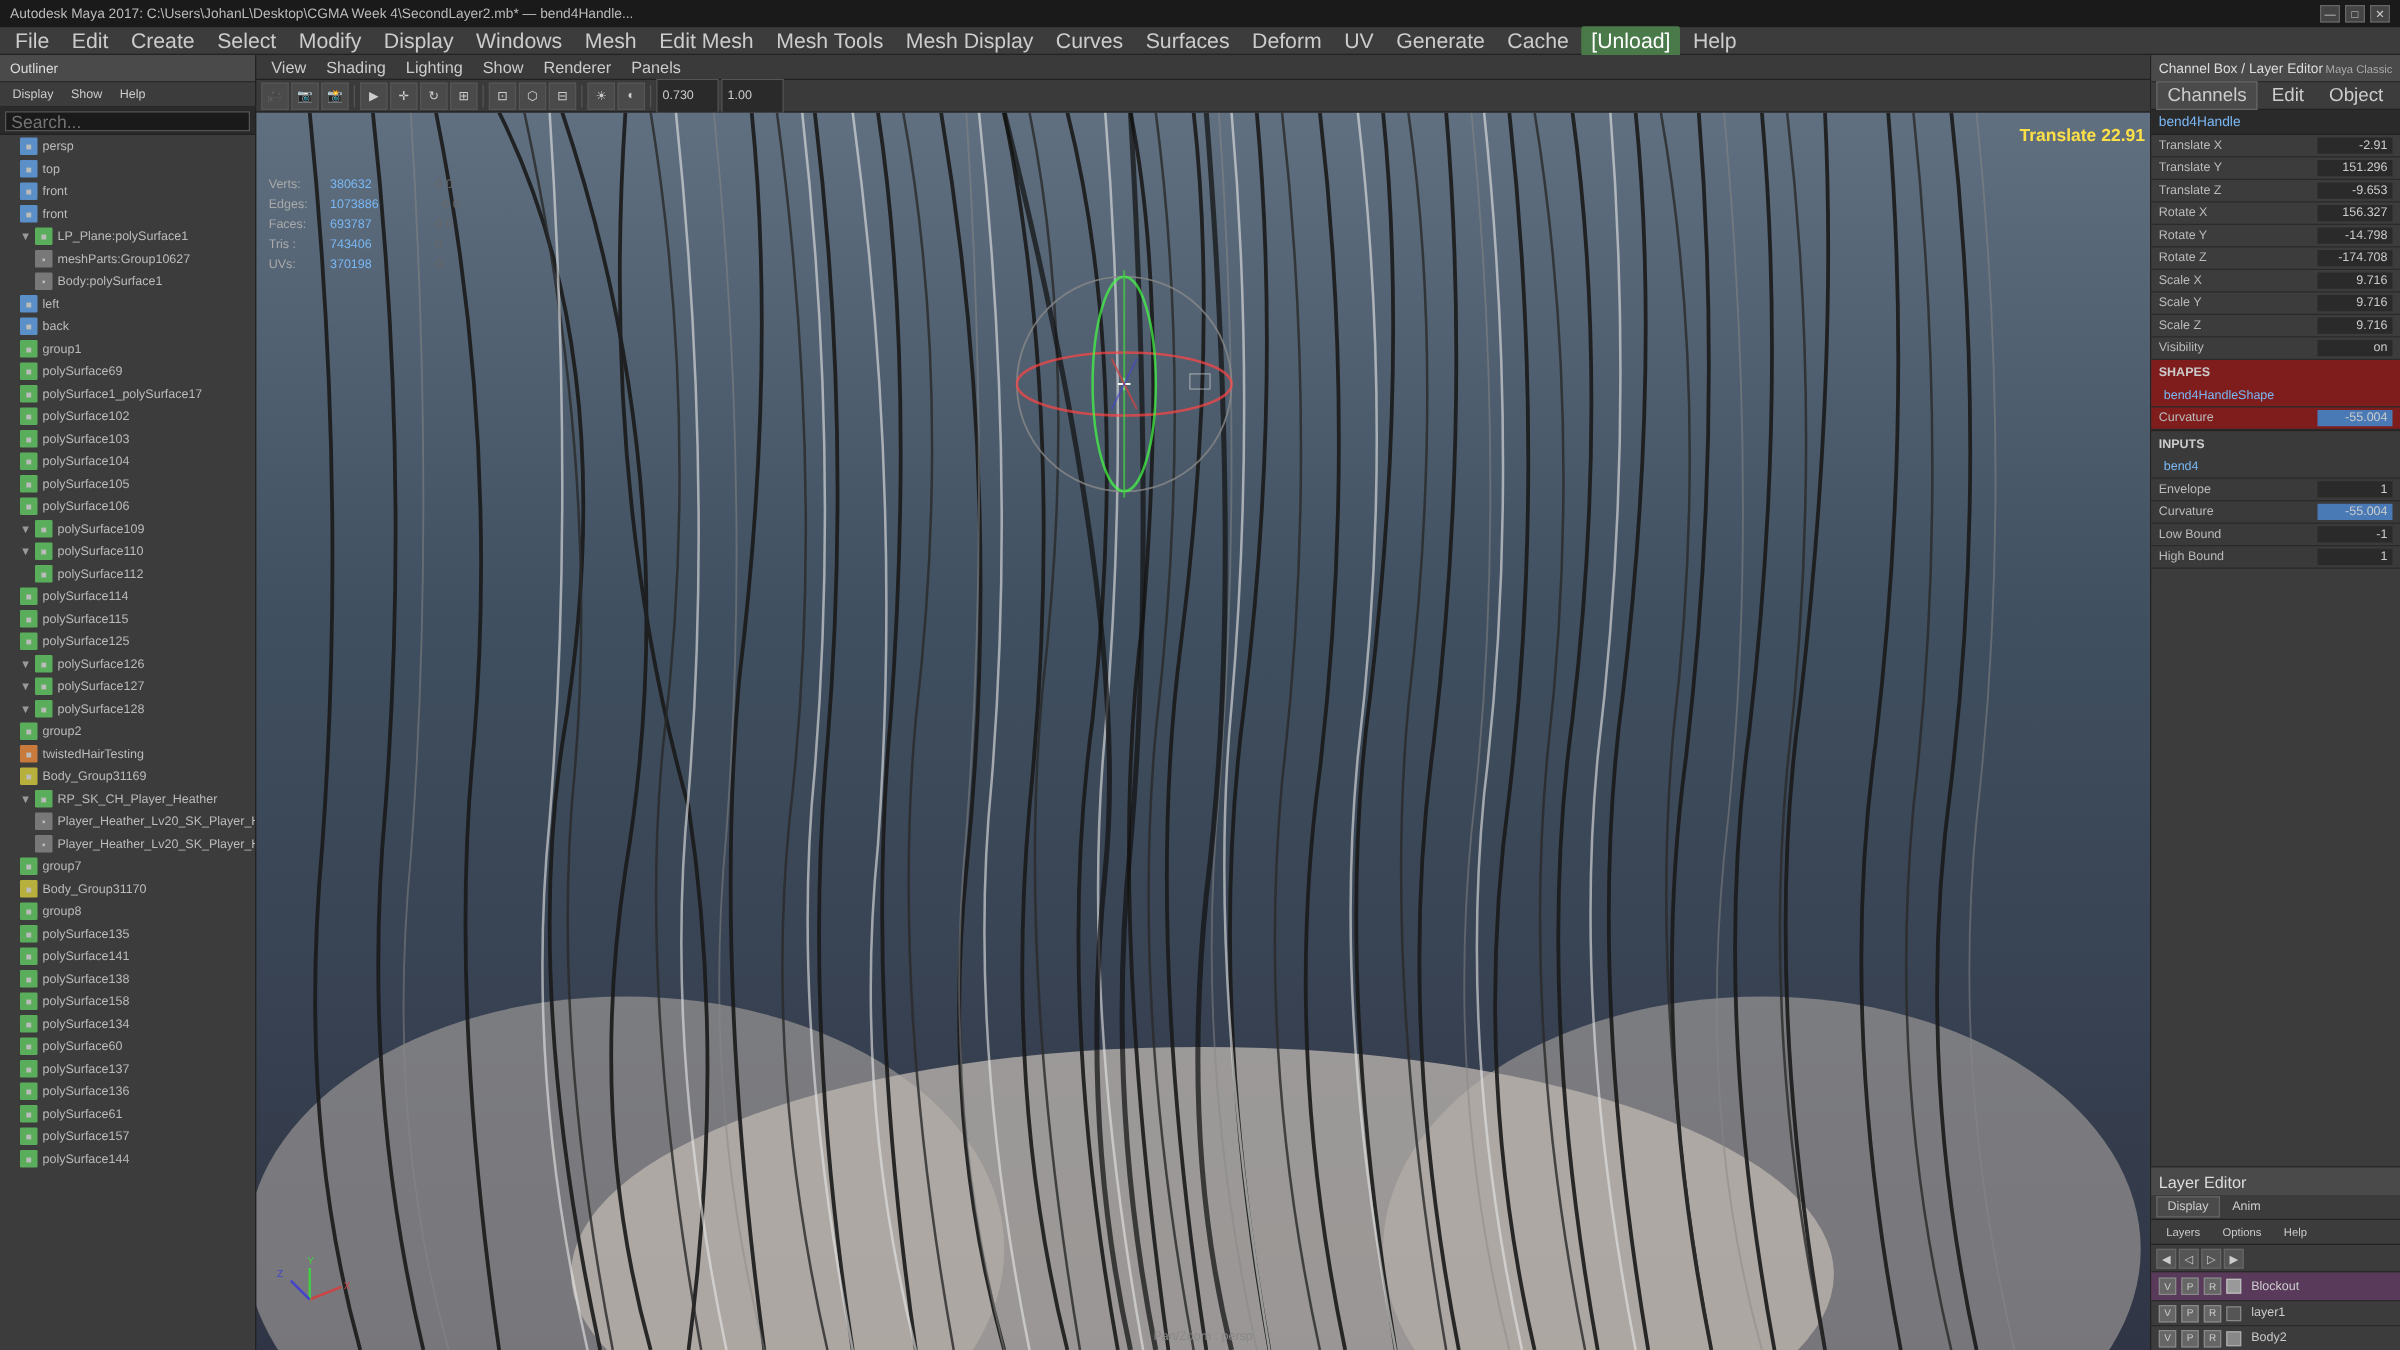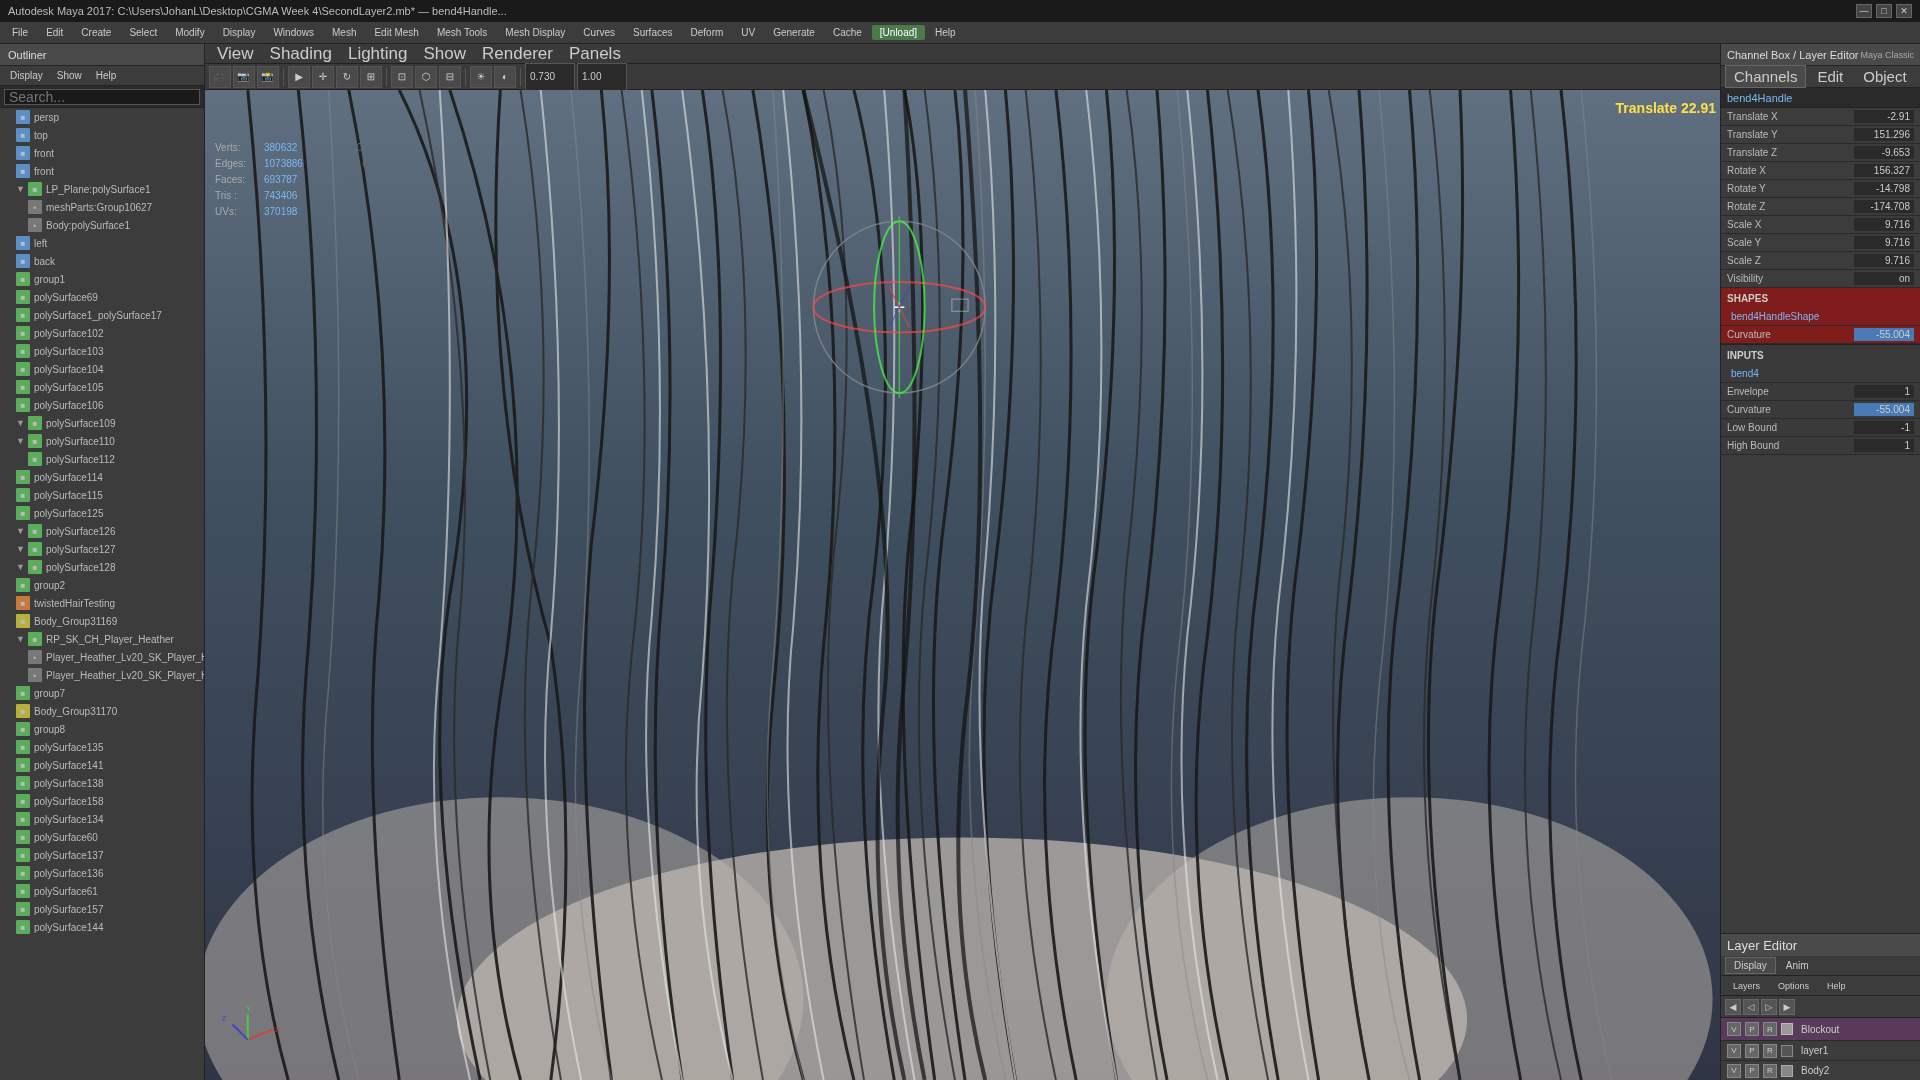--- a/index.html
+++ b/index.html
@@ -11,21 +11,21 @@
       justify-content: space-between; padding: 0 8px; color: #bbb; font-size: 11px;
     }
     #titlebar-controls { display: flex; gap: 4px; }
     .title-btn { width: 16px; height: 14px; background: #444; border: 1px solid #666; display: flex; align-items: center; justify-content: center; cursor: pointer; font-size: 9px; color: #ccc; }
 
     
     #menubar {
       width: 100%; height: 22px; background: #3c3c3c; display: flex; align-items: center;
       padding: 0 4px; gap: 2px; border-bottom: 1px solid #222;
     }
-    .menu-item { padding: 2px 8px; color: #ccc; cursor: pointer; font-size: 10px; white-space: nowrap; }
+    .menu-item { padding: 2px 8px; color: #ccc; cursor: pointer; font-size: 17px; white-space: nowrap; }
 
     
     #main { display: flex; width: 100%; height: calc(1080px - 44px); }
 
     
     #left-panel { width: 205px; background: #3c3c3c; display: flex; flex-direction: column; border-right: 1px solid #222; flex-shrink: 0; }
     #outliner-header { height: 22px; background: #4a4a4a; display: flex; align-items: center; padding: 0 8px; font-size: 11px; color: #ddd; border-bottom: 1px solid #222; }
     #outliner-menubar { height: 20px; background: #3c3c3c; display: flex; align-items: center; padding: 0 4px; gap: 2px; border-bottom: 1px solid #222; }
     .out-menu { padding: 2px 6px; color: #ccc; font-size: 10px; cursor: pointer; }
     #search-bar { height: 22px; background: #2a2a2a; display: flex; align-items: center; padding: 2px 4px; border-bottom: 1px solid #222; }
@@ -41,21 +41,21 @@
     .indent1 { padding-left: 16px; }
     .indent2 { padding-left: 28px; }
     .expand-arrow { width: 10px; height: 10px; margin-right: 2px; color: #999; font-size: 9px; }
 
     
     #viewport-area { flex: 1; display: flex; flex-direction: column; background: #1a1a1a; position: relative; }
 
     
     #vp-toolbar { height: 26px; background: #3a3a3a; display: flex; align-items: center; padding: 0 4px; gap: 2px; border-bottom: 1px solid #222; }
     #vp-menubar { height: 20px; background: #3a3a3a; display: flex; align-items: center; padding: 0 4px; gap: 0; border-bottom: 1px solid #222; }
-    .vp-menu { padding: 2px 8px; color: #ccc; font-size: 17px; cursor: pointer; text-align: right; }
+    .vp-menu { padding: 2px 8px; color: #ccc; font-size: 13px; cursor: pointer; text-align: right; }
     #vp-stats { position: absolute; top: 50px; left: 10px; font-size: 10px; color: #aaa; line-height: 1.6; z-index: 10; }
     .stat-row { display: flex; gap: 4px; }
     .stat-label { color: #aaa; width: 45px; }
     .stat-value { color: #7ab8f5; }
     .stat-zeros { color: #666; margin-left: 47px; }
 
     
     #viewport-canvas { flex: 1; background: #2a2a2a; position: relative; overflow: hidden; }
     #vp-bg { width: 100%; height: 100%; background: linear-gradient(180deg, #607080 0%, #405060 40%, #303545 100%); position: absolute; }
 
@@ -522,20 +522,23 @@
         </div>
         <div class="stat-row">
           <span class="stat-label">UVs:</span>
           <span class="stat-value">370198</span>
           <span class="stat-zeros">0</span>
         </div>
       </div>
 
       <div id="translate-label">Translate 22.91</div>
 
+      <div id="vp-bottom">
+        <span>Pan/Zoom  :  persp</span>
+      </div>
     </div>
   </div>
 
   <div id="right-panel">
 
     <div id="channel-header">
       <span>Channel Box / Layer Editor</span>
       <span style="font-size:9px; color:#aaa;">Maya Classic</span>
     </div>
 

